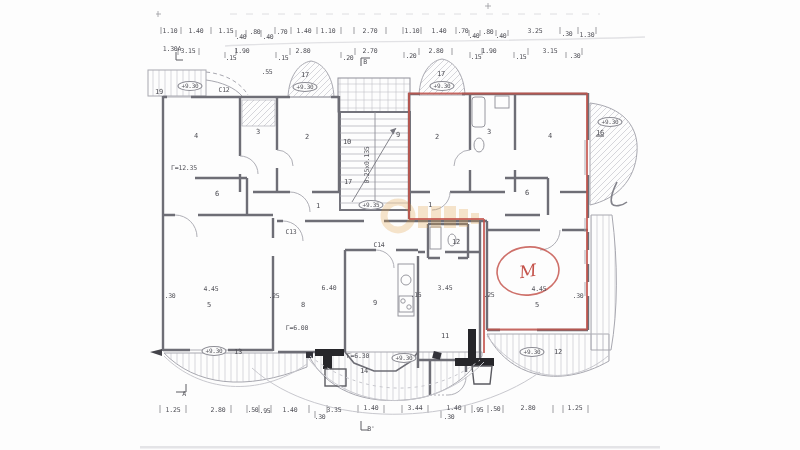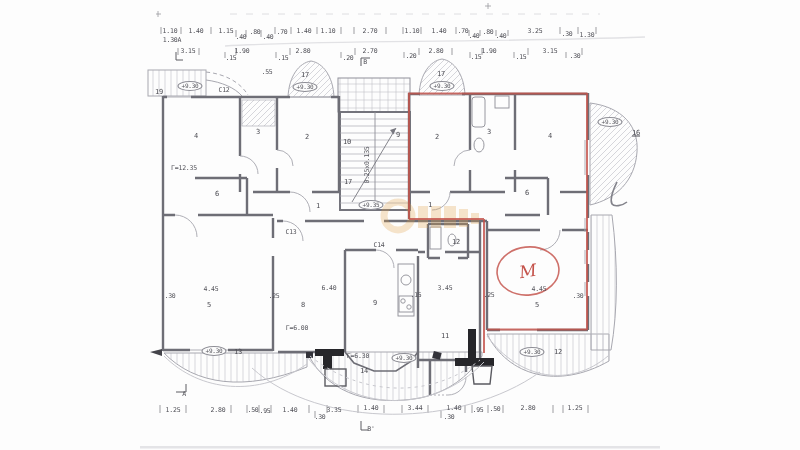--- a/index.html
+++ b/index.html
@@ -189,21 +189,21 @@
       <span class="lbl dims_top_row1" style="left: 370px; top: 31px;">2.70</span>
       <span class="lbl dims_top_row1" style="left: 412px; top: 31px;">1.10</span>
       <span class="lbl dims_top_row1" style="left: 439px; top: 31px;">1.40</span>
       <span class="lbl dims_top_row1" style="left: 463px; top: 31px;">.70</span>
       <span class="lbl dims_top_row1" style="left: 474px; top: 36px;">.40</span>
       <span class="lbl dims_top_row1" style="left: 488px; top: 32px;">.80</span>
       <span class="lbl dims_top_row1" style="left: 501px; top: 36px;">.40</span>
       <span class="lbl dims_top_row1" style="left: 535px; top: 31px;">3.25</span>
       <span class="lbl dims_top_row1" style="left: 567px; top: 34px;">.30</span>
       <span class="lbl dims_top_row1" style="left: 587px; top: 35px;">1.30</span>
-      <span class="lbl dims_top_row2" style="left: 172px; top: 40px;">1.30A</span>
+      <span class="lbl dims_top_row2" style="left: 172px; top: 49px;">1.30A</span>
       <span class="lbl dims_top_row2" style="left: 188px; top: 51px;">3.15</span>
       <span class="lbl dims_top_row2" style="left: 231px; top: 58px;">.15</span>
       <span class="lbl dims_top_row2" style="left: 242px; top: 51px;">1.90</span>
       <span class="lbl dims_top_row2" style="left: 283px; top: 58px;">.15</span>
       <span class="lbl dims_top_row2" style="left: 303px; top: 51px;">2.80</span>
       <span class="lbl dims_top_row2" style="left: 348px; top: 58px;">.20</span>
       <span class="lbl dims_top_row2" style="left: 370px; top: 51px;">2.70</span>
       <span class="lbl dims_top_row2" style="left: 365px; top: 62px;">B</span>
       <span class="lbl dims_top_row2" style="left: 411px; top: 56px;">.20</span>
       <span class="lbl dims_top_row2" style="left: 436px; top: 51px;">2.80</span>
@@ -241,21 +241,21 @@
       <span class="lbl rooms" style="left: 527px; top: 193px;">6</span>
       <span class="lbl rooms" style="left: 209px; top: 305px;">5</span>
       <span class="lbl rooms" style="left: 303px; top: 305px;">8</span>
       <span class="lbl rooms" style="left: 375px; top: 303px;">9</span>
       <span class="lbl rooms" style="left: 445px; top: 304px; margin-top: 32px;">11</span>
       <span class="lbl rooms" style="left: 456px; top: 242px;">12</span>
       <span class="lbl rooms" style="left: 537px; top: 305px;">5</span>
       <span class="lbl rooms" style="left: 238px; top: 352px;">13</span>
       <span class="lbl rooms" style="left: 364px; top: 371px;">14</span>
       <span class="lbl rooms" style="left: 558px; top: 352px;">12</span>
-      <span class="lbl rooms" style="left: 636px; top: 133px; text-decoration: underline;">16</span>
+      <span class="lbl rooms" style="left: 600px; top: 133px; text-decoration: underline;">16</span>
       <span class="lbl rooms" style="left: 305px; top: 75px;">17</span>
       <span class="lbl rooms" style="left: 441px; top: 74px;">17</span>
       <span class="lbl rooms" style="left: 159px; top: 92px;">19</span>
       <span class="lbl rooms" style="left: 347px; top: 142px;">10</span>
       <span class="lbl rooms" style="left: 398px; top: 135px;">9</span>
       <span class="lbl rooms" style="left: 348px; top: 182px;">17</span>
       <span class="lbl notes" style="left: 184px; top: 168px;">Γ=12.35</span>
       <span class="lbl notes" style="left: 211px; top: 289px;">4.45</span>
       <span class="lbl notes" style="left: 170px; top: 296px;">.30</span>
       <span class="lbl notes" style="left: 274px; top: 296px;">.25</span>

